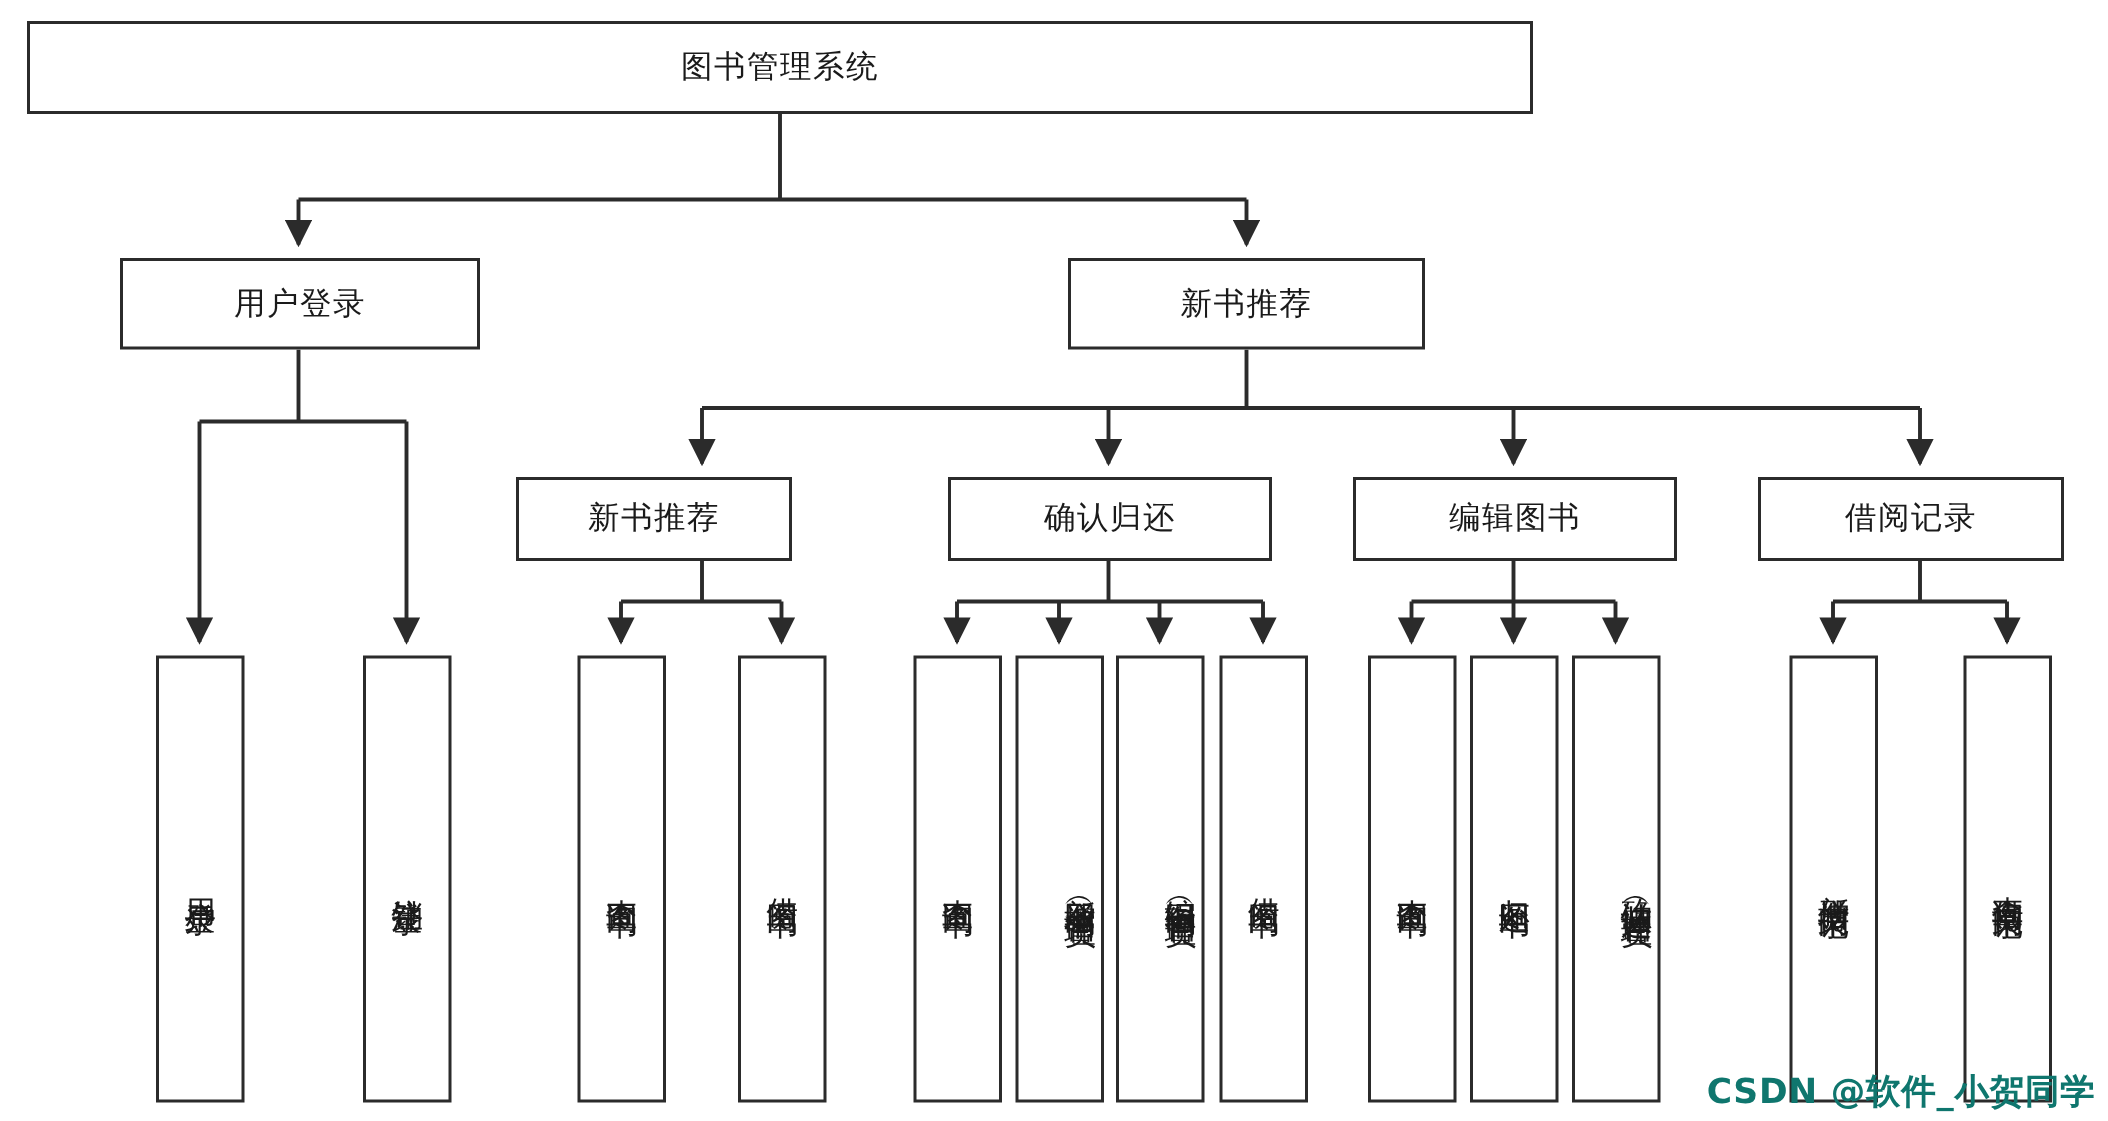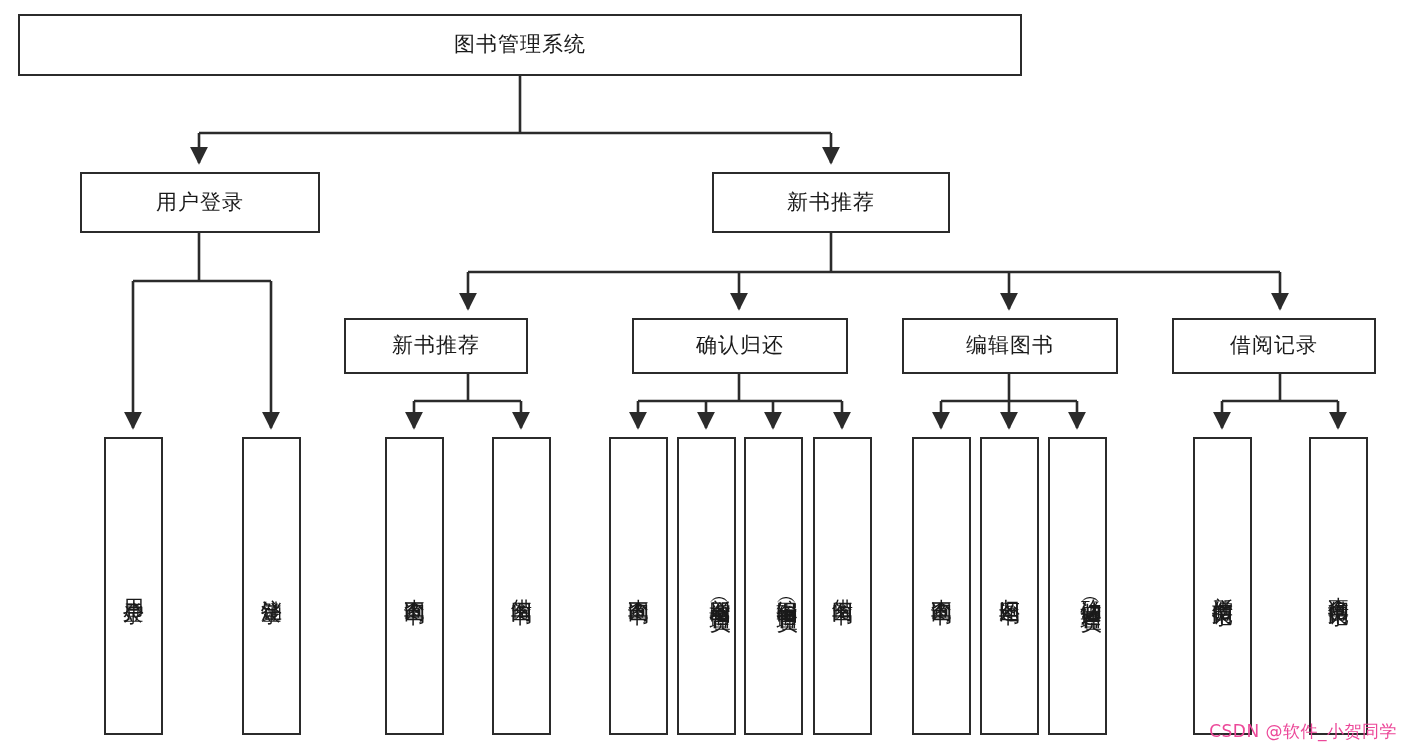--- a/index.html
+++ b/index.html
@@ -58,25 +58,26 @@
     white-space: nowrap;
   }
   .node.vert.center-y {
     align-items: center;
     padding-top: 0;
   }
   .watermark {
     position: absolute;
     right: 8px;
     bottom: 4px;
-    font-size: 17px;
-    color: #ec4899;
+    font-size: 23px;
+    color: #0f766e;
     letter-spacing: 0.5px;
     white-space: nowrap;
     font-family: "DejaVu Sans", "Liberation Sans", sans-serif;
+    font-weight: bold;
   }
 </style>
 </head>
 <body>
 
 <div id="canvas">
 
   <svg class="edges" viewBox="0 0 1405 747" xmlns="http://www.w3.org/2000/svg">
     <defs>
       <marker id="arrow" viewBox="0 0 10 10" refX="9" refY="5" markerWidth="7" markerHeight="7" orient="auto-start-reverse">

